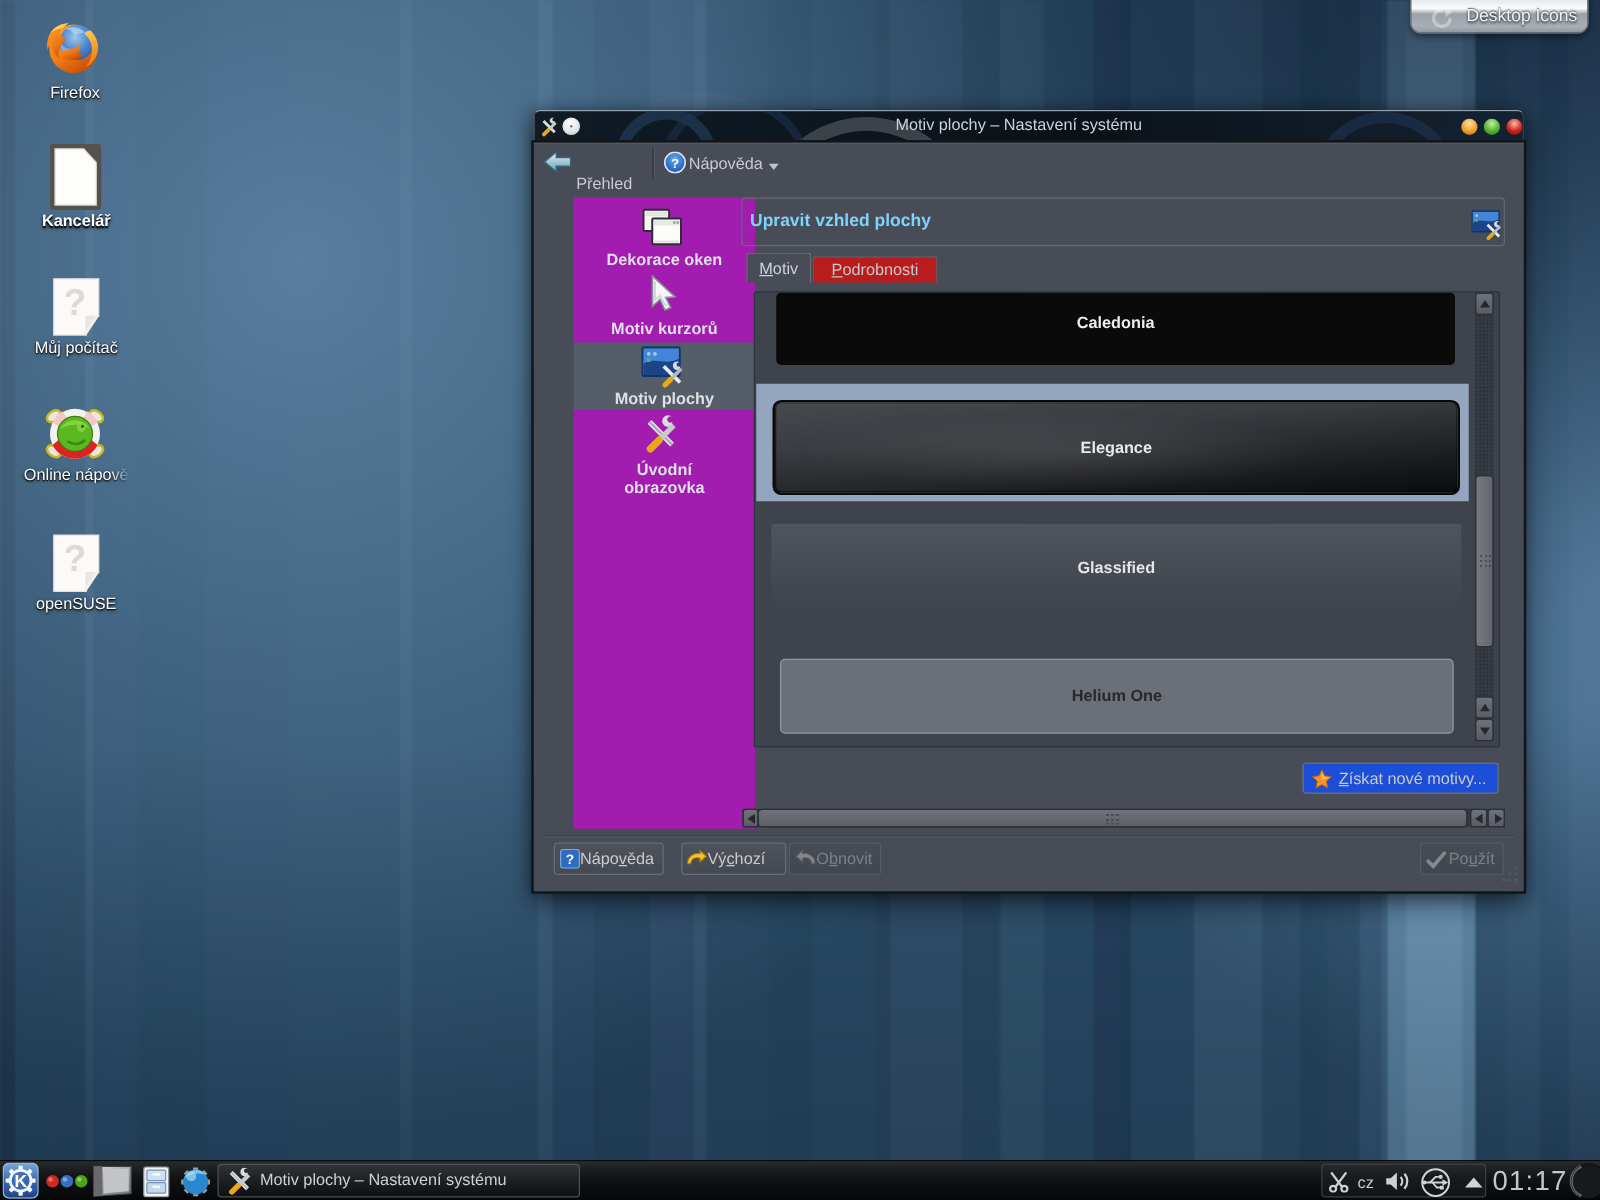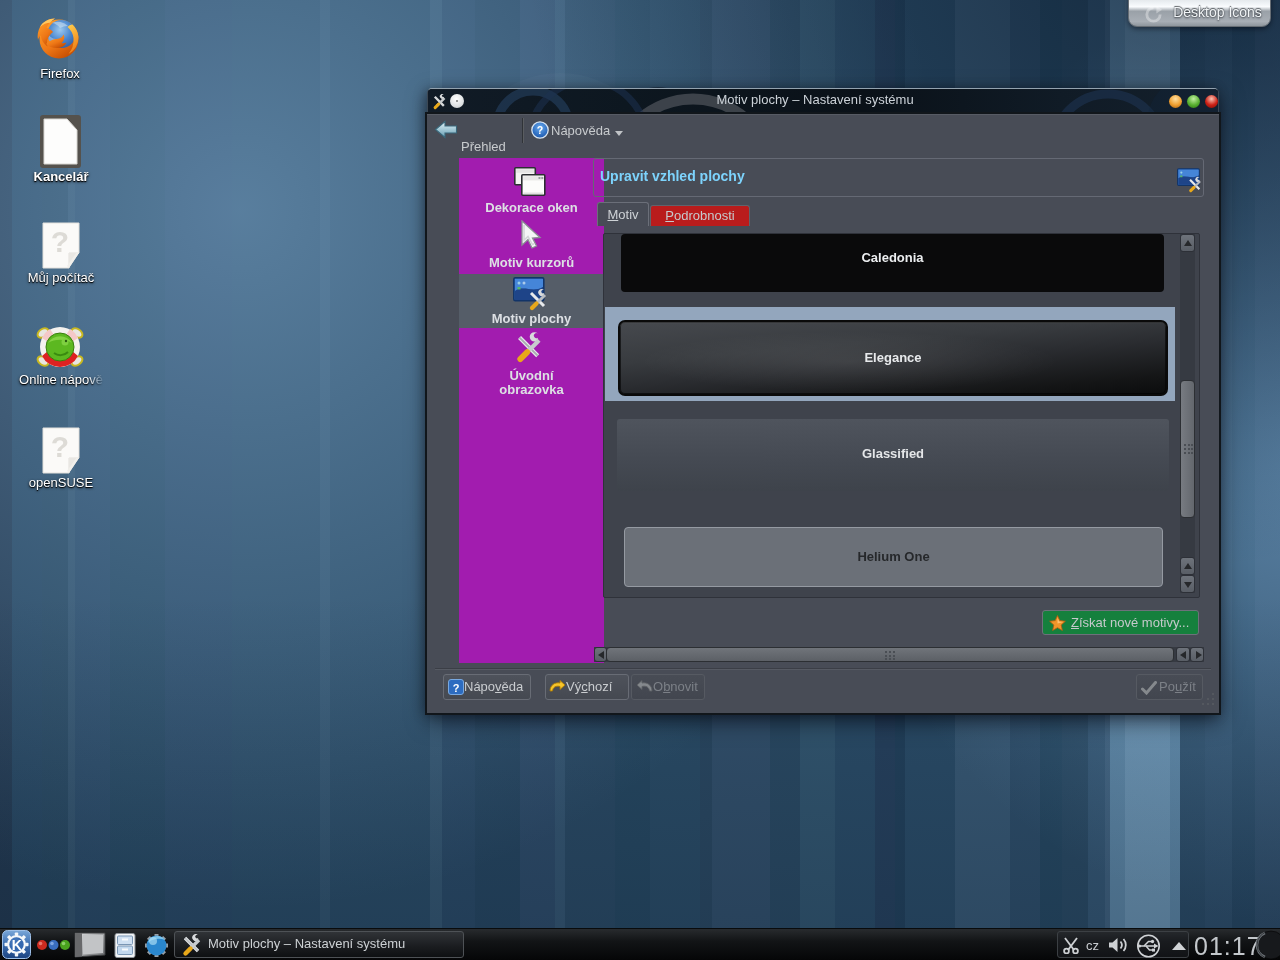--- a/index.html
+++ b/index.html
@@ -29,31 +29,31 @@
 .theme{position:absolute;font-weight:bold;font-size:13px;text-align:center;}
 #selband{position:absolute;left:1px;top:73px;width:570px;height:94px;background:#93a6bd;}
 
 #vsb{position:absolute;left:576px;top:0px;width:15px;height:359px;background:radial-gradient(circle 0.7px at 1px 1px,#282c33 99%,transparent),#363a42;background-size:3px 3px;}
 .sbtn{position:absolute;left:0px;width:15px;height:18px;background:linear-gradient(#6e737b,#595e66);border:1px solid #2d3037;border-radius:3px;}
 .arrow{position:absolute;width:0;height:0;}
 #vhandle{position:absolute;left:0px;top:146px;width:15px;height:138px;background:radial-gradient(circle 1px at 4px 50%,#4a4e54 99%,transparent),radial-gradient(circle 1px at 8px 50%,#4a4e54 99%,transparent),radial-gradient(circle 1px at 11px 50%,#4a4e54 99%,transparent),radial-gradient(circle 1px at 4px calc(50% - 4px),#4a4e54 99%,transparent),radial-gradient(circle 1px at 8px calc(50% - 4px),#4a4e54 99%,transparent),radial-gradient(circle 1px at 11px calc(50% - 4px),#4a4e54 99%,transparent),radial-gradient(circle 1px at 4px calc(50% + 4px),#4a4e54 99%,transparent),radial-gradient(circle 1px at 8px calc(50% + 4px),#4a4e54 99%,transparent),radial-gradient(circle 1px at 11px calc(50% + 4px),#4a4e54 99%,transparent),linear-gradient(90deg,#777b81,#63676d);border:1px solid #2c2f33;border-radius:4px;}
 #hsb{position:absolute;left:167px;top:533px;width:610px;height:15px;background:radial-gradient(circle 0.7px at 1px 1px,#282c33 99%,transparent),#363a42;background-size:3px 3px;}
 #hhandle{position:absolute;left:12px;top:0px;width:568px;height:15px;background:radial-gradient(circle 1px at 50% 4px,#4a4e54 99%,transparent),radial-gradient(circle 1px at 50% 8px,#4a4e54 99%,transparent),radial-gradient(circle 1px at 50% 11px,#4a4e54 99%,transparent),radial-gradient(circle 1px at calc(50% - 4px) 4px,#4a4e54 99%,transparent),radial-gradient(circle 1px at calc(50% - 4px) 8px,#4a4e54 99%,transparent),radial-gradient(circle 1px at calc(50% - 4px) 11px,#4a4e54 99%,transparent),radial-gradient(circle 1px at calc(50% + 4px) 4px,#4a4e54 99%,transparent),radial-gradient(circle 1px at calc(50% + 4px) 8px,#4a4e54 99%,transparent),radial-gradient(circle 1px at calc(50% + 4px) 11px,#4a4e54 99%,transparent),linear-gradient(#70747a,#5c6066);border:1px solid #2c2f33;border-radius:4px;}
 
-#getnew{position:absolute;left:615px;top:496px;width:157px;height:25px;background:#15803d;border:1px solid #6d717b;border-radius:3px;font-size:13px;color:#c6c9cc;line-height:23px;padding-left:28px;}
+#getnew{position:absolute;left:615px;top:496px;width:157px;height:25px;background:#1d4ed8;border:1px solid #6d717b;border-radius:3px;font-size:13px;color:#c6c9cc;line-height:23px;padding-left:28px;}
 #divider{position:absolute;left:8px;top:554px;width:776px;height:0px;border-top:1px solid #3b3e46;border-bottom:1px solid #565a63;}
 .btn{position:absolute;top:560px;height:26px;background:linear-gradient(#4e525b,#454951);border:1px solid #686c75;border-radius:3px;font-size:13px;color:#c9cccf;line-height:24px;text-align:center;}
 .btn.dis{color:#7c8087;border-color:#565a62;background:linear-gradient(#484c55,#42464f);}
 
 #taskbar{position:absolute;left:0;top:928px;width:1280px;height:32px;background:linear-gradient(#282b2e,#121416 40%,#050607);border-top:1px solid #090b0c;}
 .tkico{position:absolute;}
 #taskbtn{position:absolute;left:174px;top:2px;width:290px;height:27px;background:linear-gradient(#303337,#1a1c1f 60%,#0e1012);border:1px solid #4e5256;border-radius:3px;}
 #taskbtn span{position:absolute;left:33px;top:4px;font-size:13px;color:#cdd1d4;}
 #tray{position:absolute;left:1057px;top:2px;width:132px;height:27px;border:1px solid #3c4044;border-radius:3px;background:rgba(44,48,52,0.3);}
-#clock{position:absolute;left:1194px;top:3px;font-size:25px;color:#c3c7cb;letter-spacing:1px;opacity:0.999;}
+#clock{position:absolute;left:1194px;top:3px;font-size:22px;color:#c3c7cb;letter-spacing:1px;opacity:0.999;}
 #cz{position:absolute;left:1086px;top:9px;font-size:13px;color:#c9ccd0;}
 .tbtxt,.sbitem,#titletext,#hdrtxt,.tab,.theme,#getnew,.btn,#taskbtn span,#clock,#cz,.dlabel,#dwidget div{opacity:0.999;}
 </style></head>
 <body>
 <div id="desktop">
 <svg id="wall" width="1280" height="960" viewBox="0 0 1280 960">
       <rect width="1280" height="960" fill="#2b4a64"></rect>
       <g filter="url(#sblur)">
         <rect x="0" width="12" y="0" height="960" fill="#16293c"></rect>
         <rect x="12" width="30" y="0" height="960" fill="#254159"></rect>

